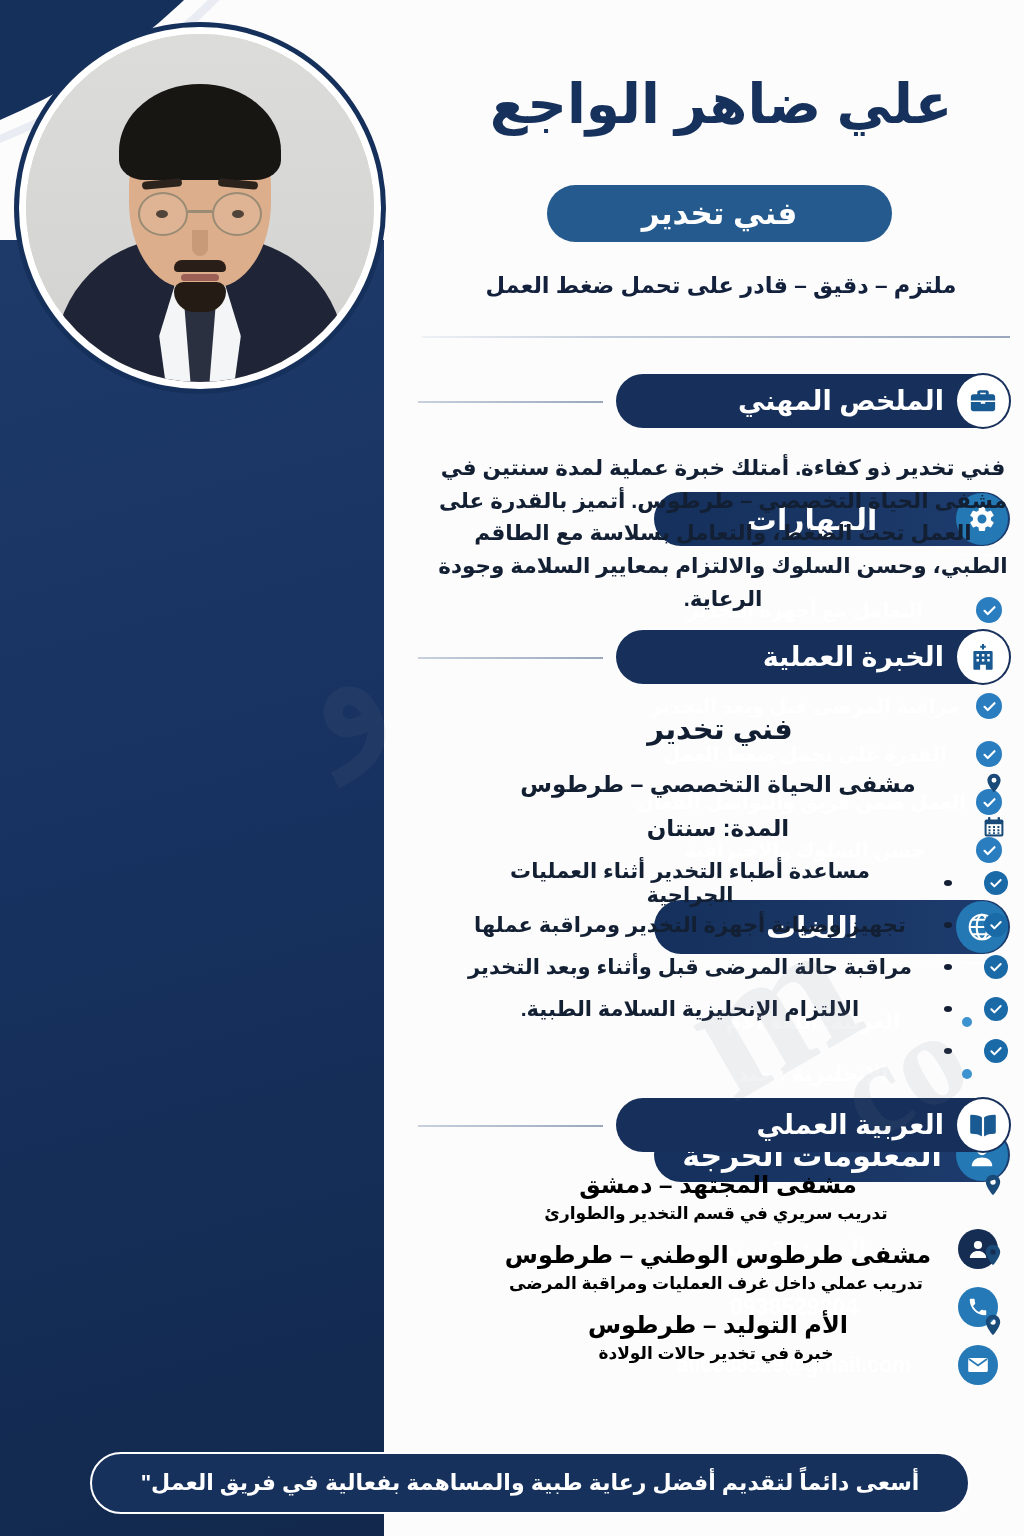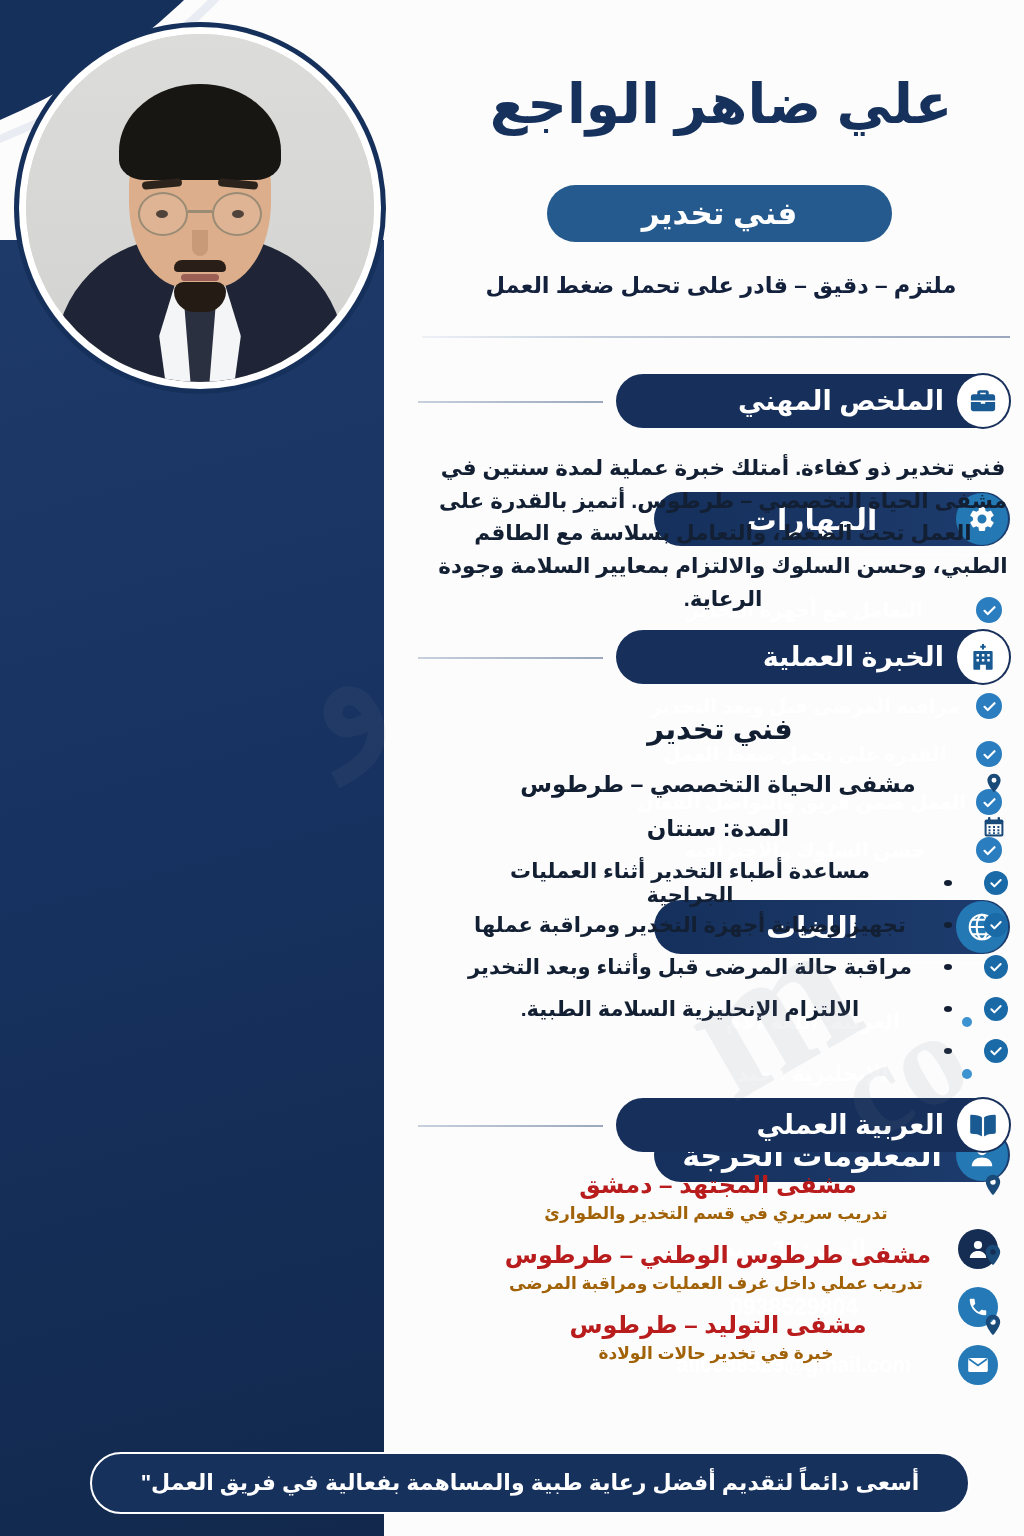--- a/index.html
+++ b/index.html
@@ -332,25 +332,25 @@
   .tr-list {
     position: absolute;
     top: 1168px; right: 32px;
     width: 570px;
     direction: rtl;
   }
   .tr-item { margin-bottom: 14px; }
   .tr-row { display: flex; align-items: center; gap: 14px; }
   .tr-row .ic { width: 30px; height: 34px; flex:0 0 30px; display:flex; align-items:center; justify-content:center; }
   .tr-place {
-    flex: 1; font-size: 24px; font-weight: 700; color: #b91c1c;
+    flex: 1; font-size: 24px; font-weight: 700; color: #000000;
     text-align: center; padding-left: 34px;
   }
   .tr-desc {
-    font-size: 17px; font-weight: 700; color: #a16207;
+    font-size: 17px; font-weight: 700; color: #000000;
     text-align: center; padding-right: 44px; padding-left: 30px; margin-top: 1px;
   }
 
   
   .sb-sec { position: absolute; right: 0; width: 384px; direction: rtl; }
   .sb-head { position: relative; height: 54px; }
   .sb-pill {
     position: absolute; top: 0; right: 14px;
     width: 356px; height: 54px;
     background: linear-gradient(to left, #1d3c6e 0%, #193563 55%, #15305c 100%);
@@ -771,21 +771,21 @@
         </div>
         <div class="tr-desc">تدريب عملي داخل غرف العمليات ومراقبة المرضى</div>
       </div>
       <div class="tr-item">
         <div class="tr-row">
           <span class="ic">
             <svg width="24" height="30" viewBox="0 0 24 24" fill="#1a4a78">
                 <path d="M12 1.8c-4 0-7.2 3.2-7.2 7.2 0 5.4 7.2 13.2 7.2 13.2s7.2-7.8 7.2-13.2c0-4-3.2-7.2-7.2-7.2zm0 9.9a2.7 2.7 0 110-5.4 2.7 2.7 0 010 5.4z"></path>
               </svg>
           </span>
-          <span class="tr-place">مشفى التوليد – طرطوس</span>
+          <span class="tr-place">الأم التوليد – طرطوس</span>
         </div>
         <div class="tr-desc">خبرة في تخدير حالات الولادة</div>
       </div>
     </div>
 
   </div>
 
   <div class="footer-banner">
     <span>أسعى دائماً لتقديم أفضل رعاية طبية والمساهمة بفعالية في فريق العمل"</span>
   </div>

